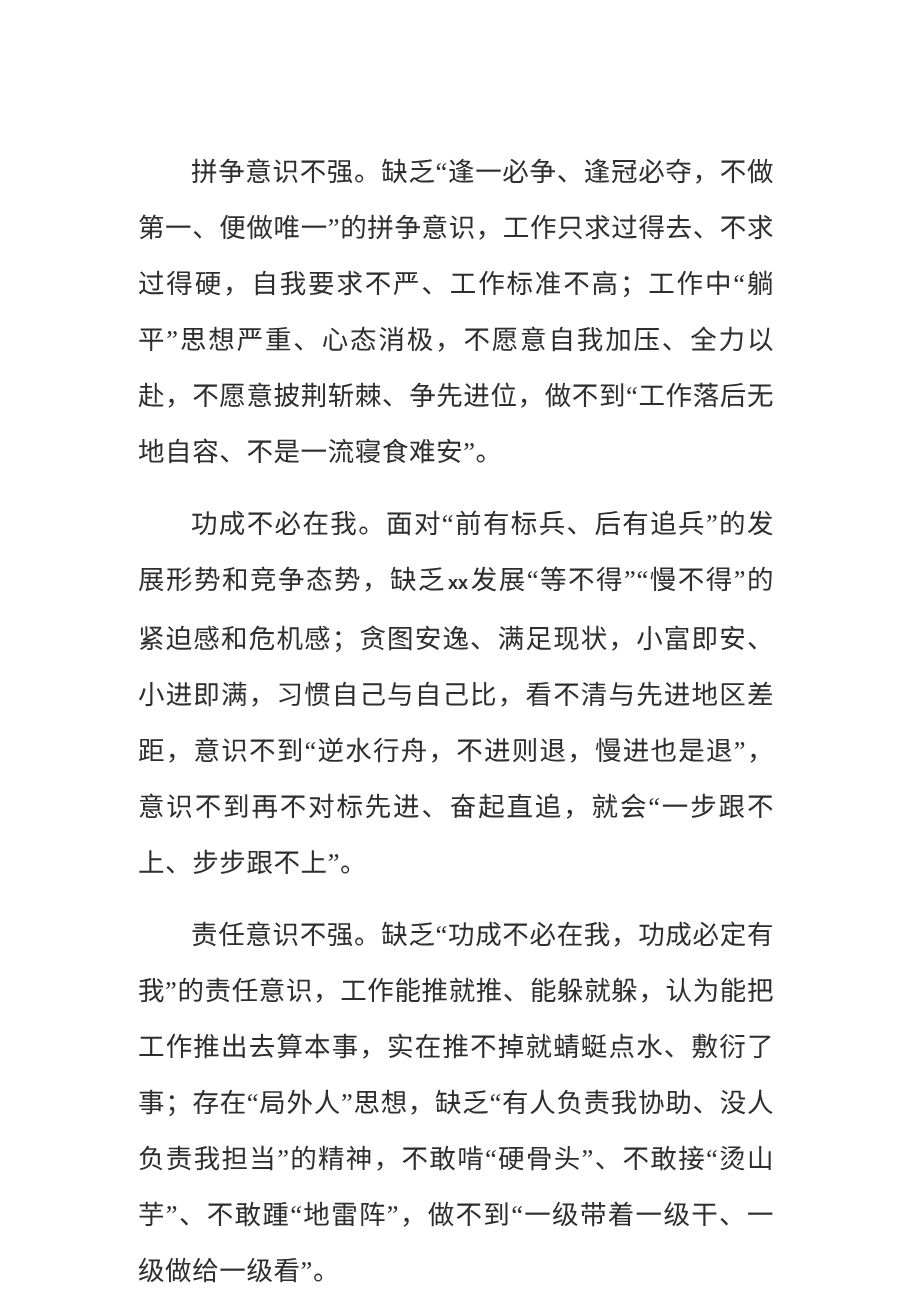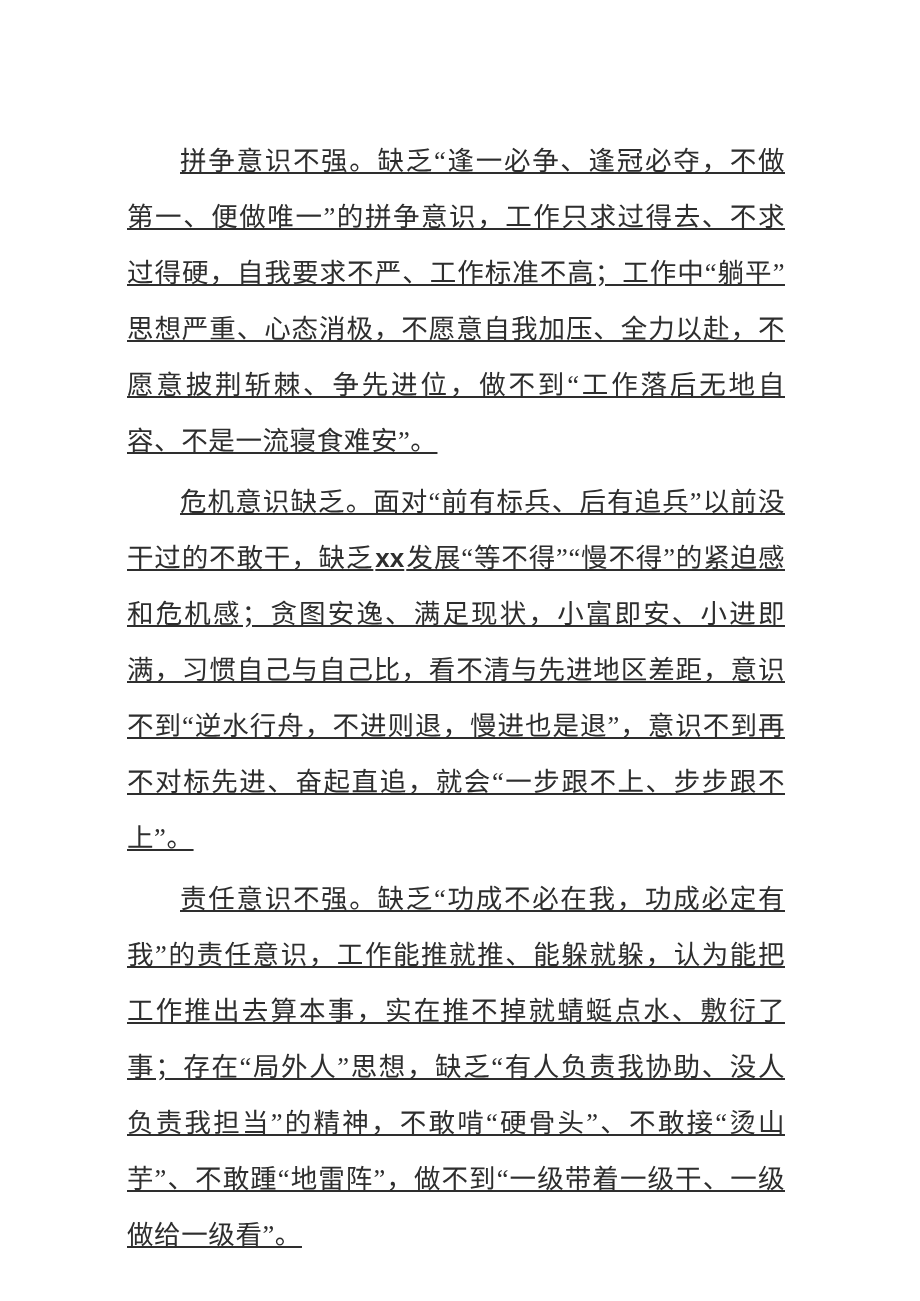--- a/index.html
+++ b/index.html
@@ -19,54 +19,53 @@
   }
 
   .doc-body {
     position: absolute;
     left: 122px;
     top: 128px;
     width: 668px;
   }
 
   .para {
-    margin: 5px;
+    margin: 16px;
     padding: 0;
     font-family: "Liberation Serif", "DejaVu Serif", serif;
     font-size: 26.5px;
     line-height: 56px;
     color: #2e2e2e;
     text-align: justify;
     text-justify: inter-character;
     text-indent: 2em;
     letter-spacing: 0.6px;
     font-weight: 400;
     -webkit-font-smoothing: antialiased;
     word-break: break-all;
     overflow-wrap: anywhere;
-    text-decoration: underline;
   }
 
   
   .latin-bold {
     font-family: "Liberation Sans", "DejaVu Sans", sans-serif;
     font-weight: 700;
-    font-size: 26px;
+    font-size: 18px;
     letter-spacing: 0;
     padding: 0 2px;
     vertical-align: baseline;
   }
 </style>
 </head>
 <body>
 
 <div class="page">
   <div class="doc-body">
 
     <p class="para">拼争意识不强。缺乏“逢一必争、逢冠必夺，不做第一、便做唯一”的拼争意识，工作只求过得去、不求过得硬，自我要求不严、工作标准不高；工作中“躺平”思想严重、心态消极，不愿意自我加压、全力以赴，不愿意披荆斩棘、争先进位，做不到“工作落后无地自容、不是一流寝食难安”。</p>
 
 
-    <p class="para"><span>危机意识缺乏。面对“前有标兵、后有追兵”以前没干过的不敢干，缺乏</span><span class="latin-bold">xx</span><span>发展“等不得”“慢不得”的紧迫感和危机感；贪图安逸、满足现状，小富即安、小进即满，习惯自己与自己比，看不清与先进地区差距，意识不到“逆水行舟，不进则退，慢进也是退”，意识不到再不对标先进、奋起直追，就会“一步跟不上、步步跟不上”。</span></p>
+    <p class="para"><span>功成不必在我。面对“前有标兵、后有追兵”的发展形势和竞争态势，缺乏</span><span class="latin-bold">xx</span><span>发展“等不得”“慢不得”的紧迫感和危机感；贪图安逸、满足现状，小富即安、小进即满，习惯自己与自己比，看不清与先进地区差距，意识不到“逆水行舟，不进则退，慢进也是退”，意识不到再不对标先进、奋起直追，就会“一步跟不上、步步跟不上”。</span></p>
 
     <p class="para">责任意识不强。缺乏“功成不必在我，功成必定有我”的责任意识，工作能推就推、能躲就躲，认为能把工作推出去算本事，实在推不掉就蜻蜓点水、敷衍了事；存在“局外人”思想，缺乏“有人负责我协助、没人负责我担当”的精神，不敢啃“硬骨头”、不敢接“烫山芋”、不敢踵“地雷阵”，做不到“一级带着一级干、一级做给一级看”。</p>
 
   </div>
 </div>
 
 </body></html>

